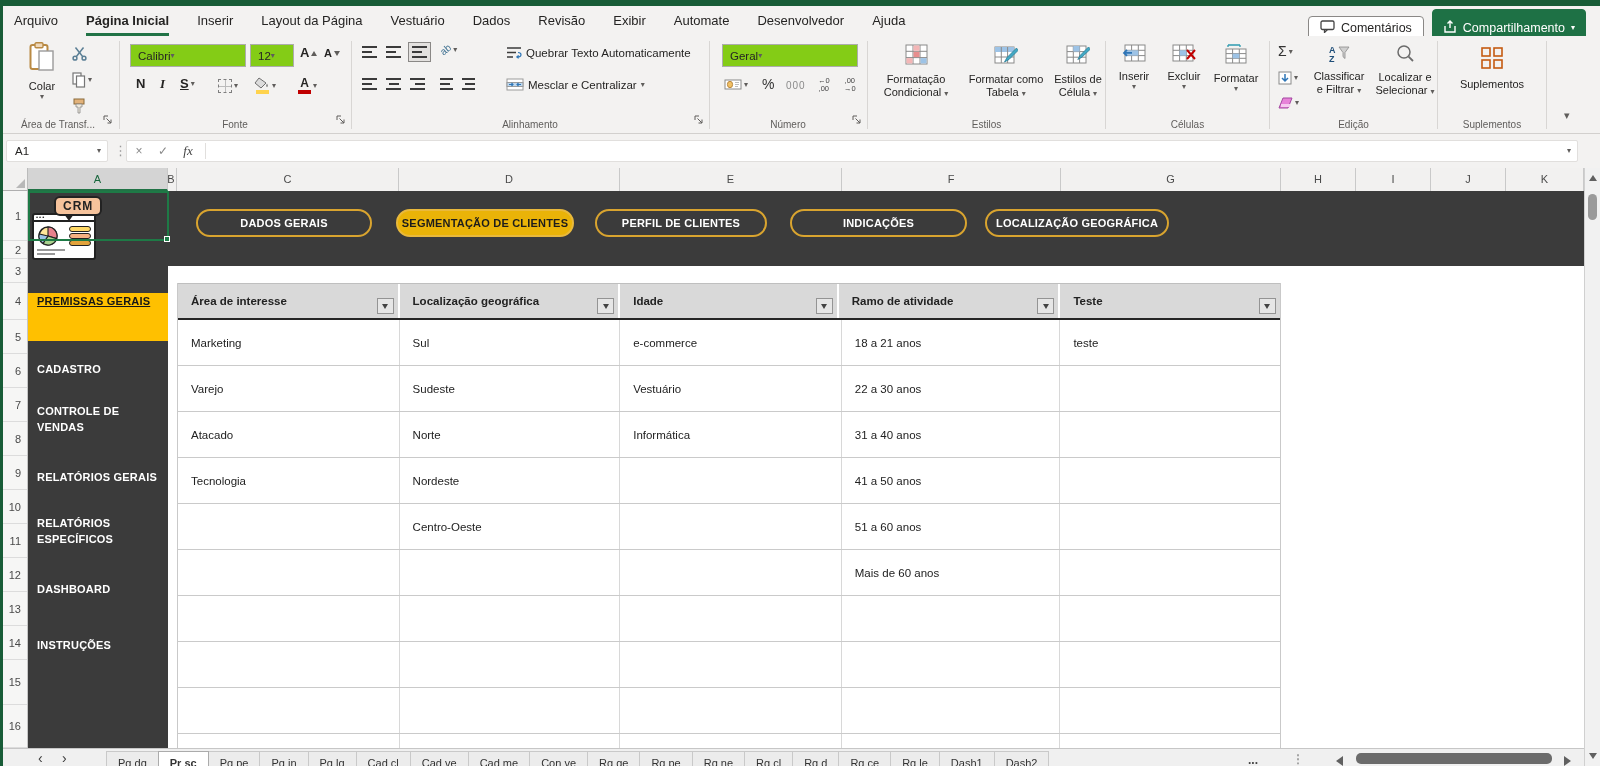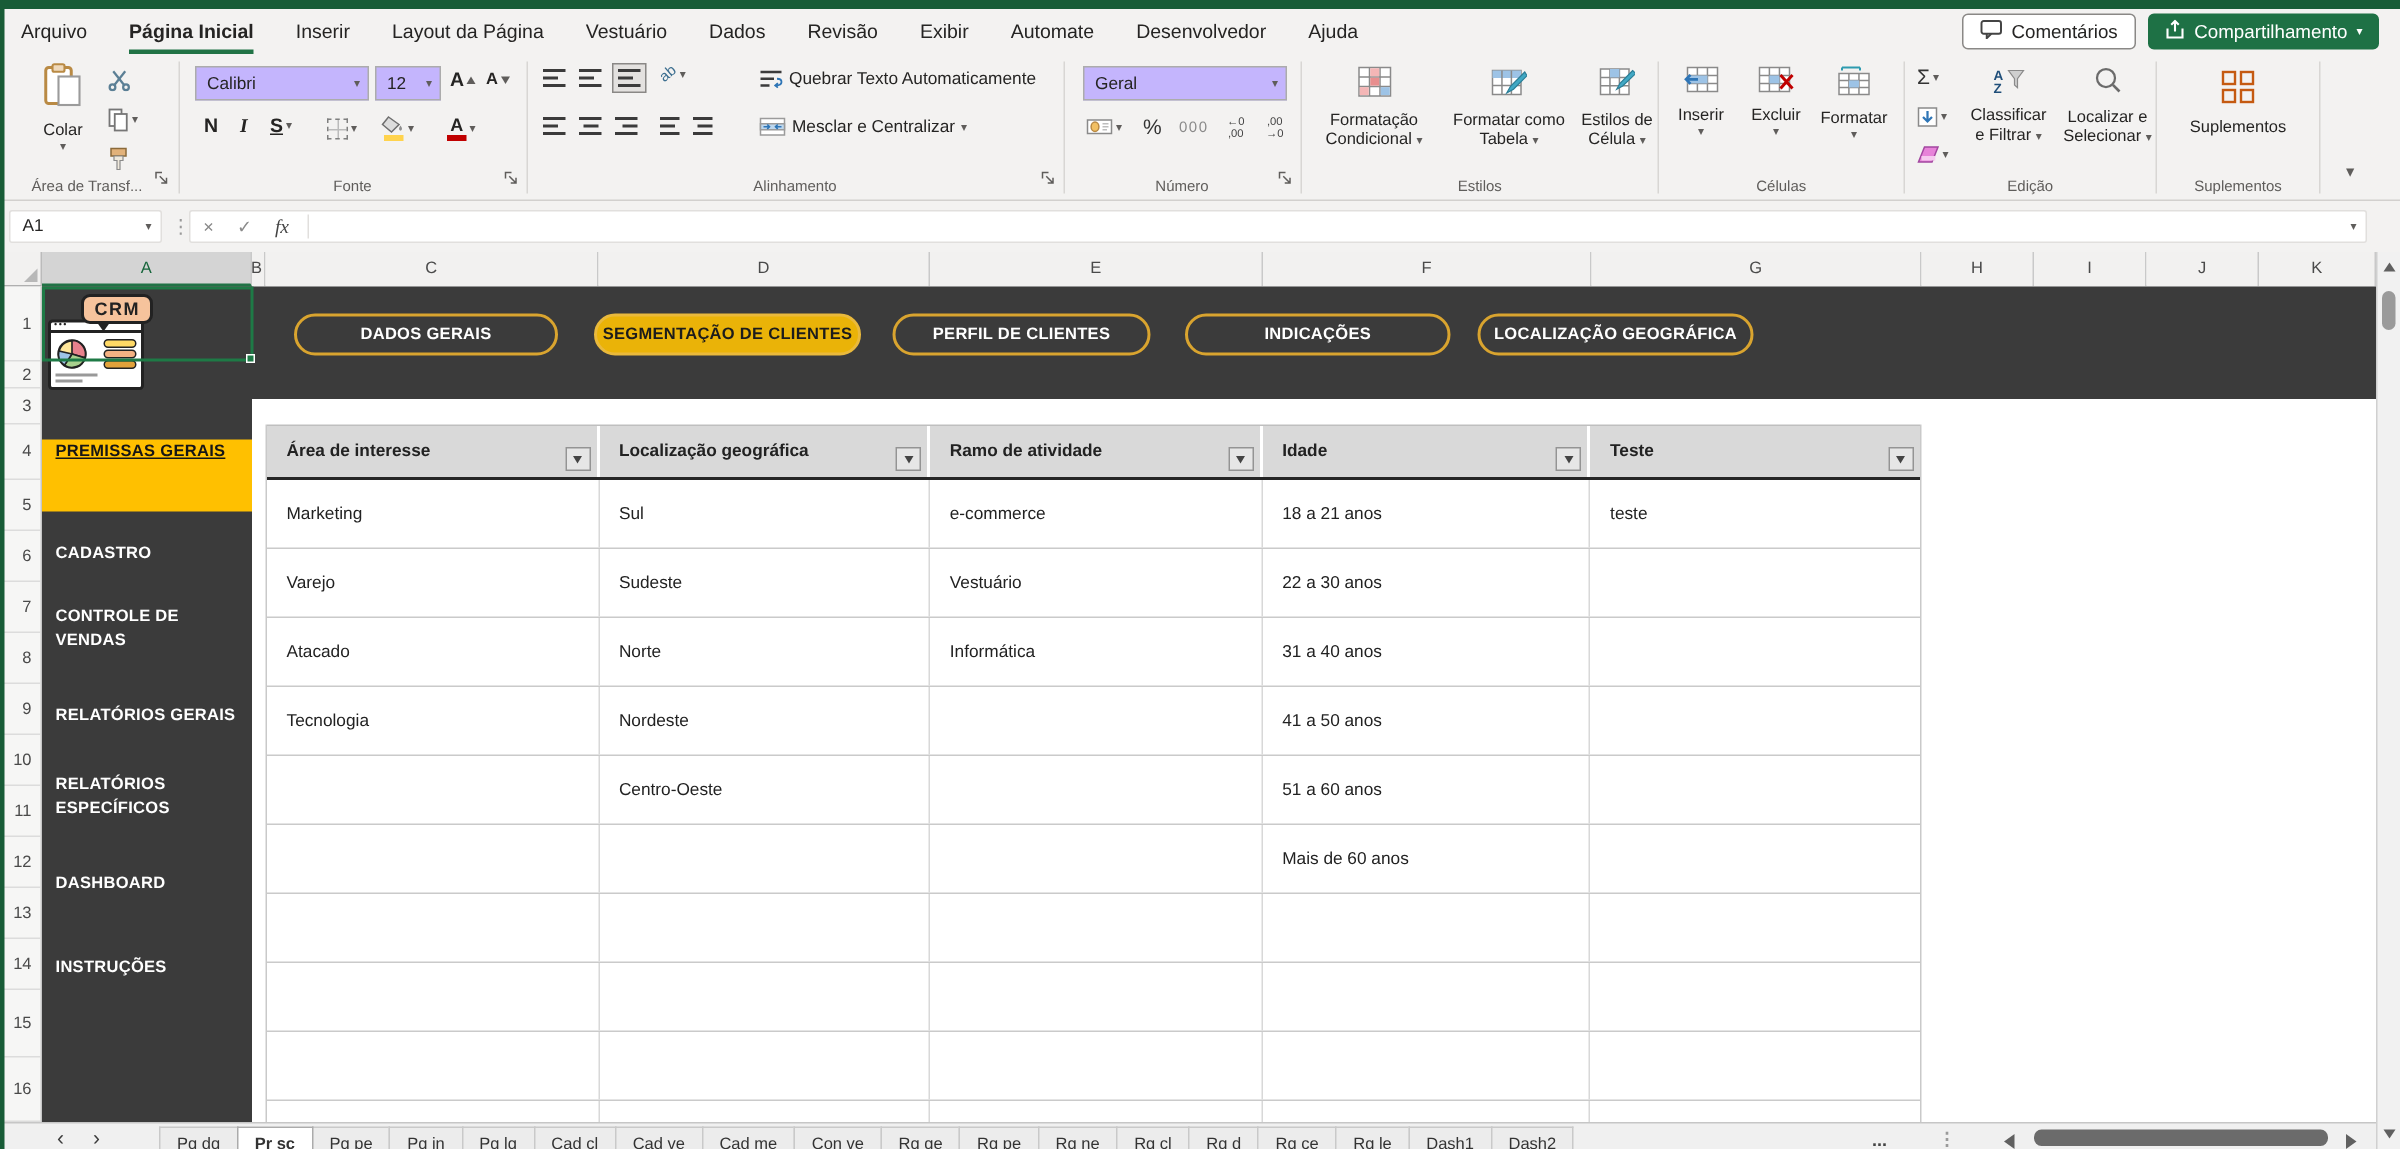--- a/index.html
+++ b/index.html
@@ -7,31 +7,31 @@
   .app{position:relative;width:1600px;height:766px;background:#F3F2F1;font-family:"Liberation Sans",sans-serif;overflow:hidden}
 
   
   .top-strip{position:absolute;left:0;top:0;width:100%;height:6px;background:#185C37}
   .left-strip{position:absolute;left:0;top:0;width:3px;height:100%;background:#185C37;z-index:60}
   .menubar{position:absolute;left:14px;top:6px;height:30px;display:flex;align-items:stretch;gap:28px;font-size:13px;color:#252423}
   .menu-item{display:flex;align-items:center;cursor:default;border-bottom:3px solid transparent;padding-top:2px}
   .menu-item.active{font-weight:bold;border-bottom-color:#217346}
   .tb-right{position:absolute;right:14px;top:9px;display:flex;gap:8px;align-items:center}
   .btn-comments{height:24px;display:flex;align-items:center;gap:6px;padding:0 11px;background:#fff;border:1px solid #8A8886;border-radius:4px;font-size:12.5px;color:#252423}
-  .btn-share{height:24px;display:flex;align-items:center;gap:6px;padding:4px 10px;background:#1E7145;border:1px solid #1E7145;border-radius:4px;font-size:12.5px;color:#fff}
+  .btn-share{height:24px;display:flex;align-items:center;gap:6px;padding:18px 10px;background:#1E7145;border:1px solid #1E7145;border-radius:4px;font-size:12.5px;color:#fff}
 
   
   .ribbon{position:absolute;left:0;top:36px;width:1600px;height:98px;background:#F3F2F1;border-bottom:1px solid #D2D0CE}
   .vsep{position:absolute;top:5px;height:88px;width:1px;background:#D8D6D4}
   .group-label{position:absolute;bottom:3px;font-size:10px;color:#5F5D5B;text-align:center;white-space:nowrap}
   .launch{position:absolute;bottom:5px}
   .rbtn{position:absolute;display:flex;align-items:center;gap:4px;font-size:11.5px;color:#252423;white-space:nowrap}
   .bigbtn{position:absolute;display:flex;flex-direction:column;align-items:center;justify-content:flex-start;font-size:11px;color:#252423;text-align:center;line-height:13px}
   .bigbtn .lbl{margin-top:5px}
-  .combo{position:absolute;background:#c4b5fd;border:1px solid #ACACAC;border-radius:0;display:flex;align-items:center;justify-content:space-between;font-size:11.5px;color:#252423;padding:0 5px 0 7px}
+  .combo{position:absolute;background:#84cc16;border:1px solid #ACACAC;border-radius:0;display:flex;align-items:center;justify-content:flex-start;font-size:11.5px;color:#252423;padding:0 5px 0 7px}
   .chev{font-size:8px;color:#5F5D5B;line-height:1}
   .mini{position:absolute;display:flex;align-items:center;gap:2px}
   .selbox{border:1px solid #8A8886;background:#E3E1DF;padding:3px}
   .li{width:15px;height:12px;background:linear-gradient(#3b3b3b 0 0) left 0/15px 2px no-repeat,linear-gradient(#3b3b3b 0 0) left 5px/10px 2px no-repeat,linear-gradient(#3b3b3b 0 0) left 10px/15px 2px no-repeat}
   .li.c{background-position:center 0,center 5px,center 10px}
   .li.r{background-position:right 0,right 5px,right 10px}
   .fa{font-weight:bold;font-size:13px;color:#252423;line-height:12px}
   .tri-u{width:0;height:0;border-left:3px solid transparent;border-right:3px solid transparent;border-bottom:5px solid #5F5D5B}
   .tri-d{width:0;height:0;border-left:3px solid transparent;border-right:3px solid transparent;border-top:5px solid #5F5D5B}
   .colorbar{width:13px;height:4px;margin-top:1px}
@@ -538,28 +538,28 @@
             <span class="fbtn2">
               <span></span>
             </span>
           </div>
         <div class="th c1">
             <span>Localização geográfica</span>
             <span class="fbtn2">
               <span></span>
             </span>
           </div>
-        <div class="th c2">
-            <span>Ramo de atividade</span>
+        <div class="th c3">
+            <span>Idade</span>
             <span class="fbtn2">
               <span></span>
             </span>
           </div>
-        <div class="th c3">
-            <span>Idade</span>
+        <div class="th c2">
+            <span>Ramo de atividade</span>
             <span class="fbtn2">
               <span></span>
             </span>
           </div>
         <div class="th c4">
             <span>Teste</span>
             <span class="fbtn2">
               <span></span>
             </span>
           </div>

